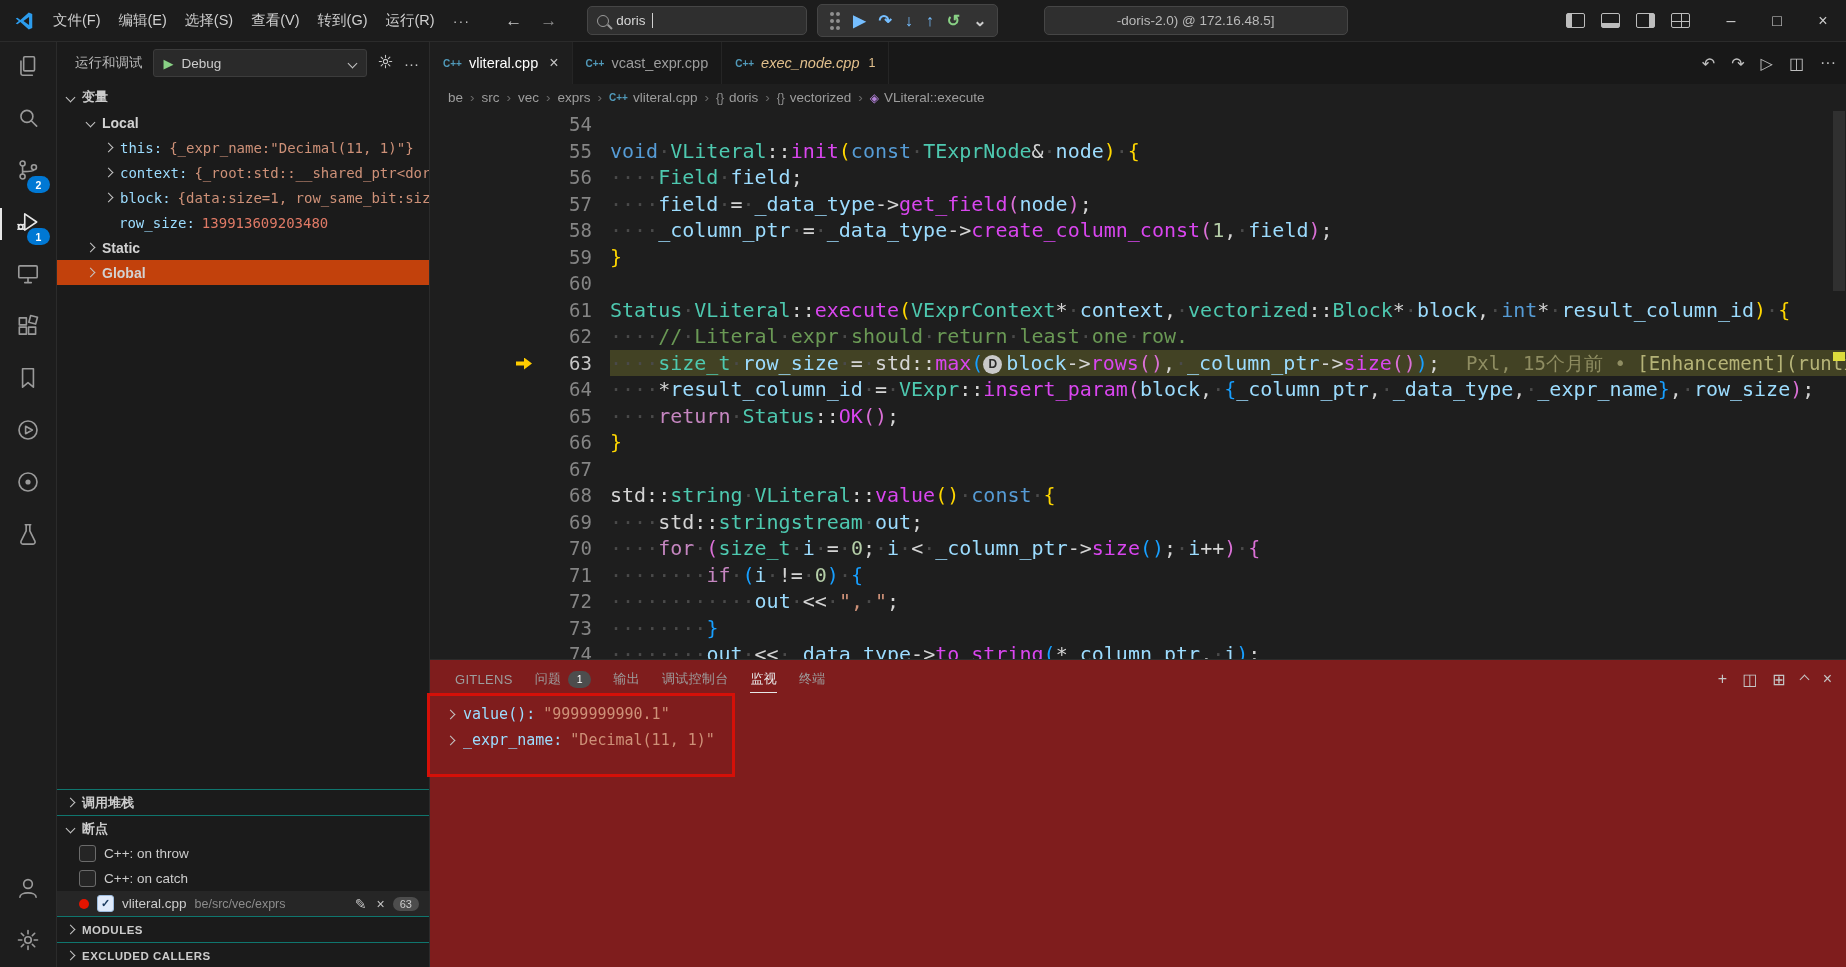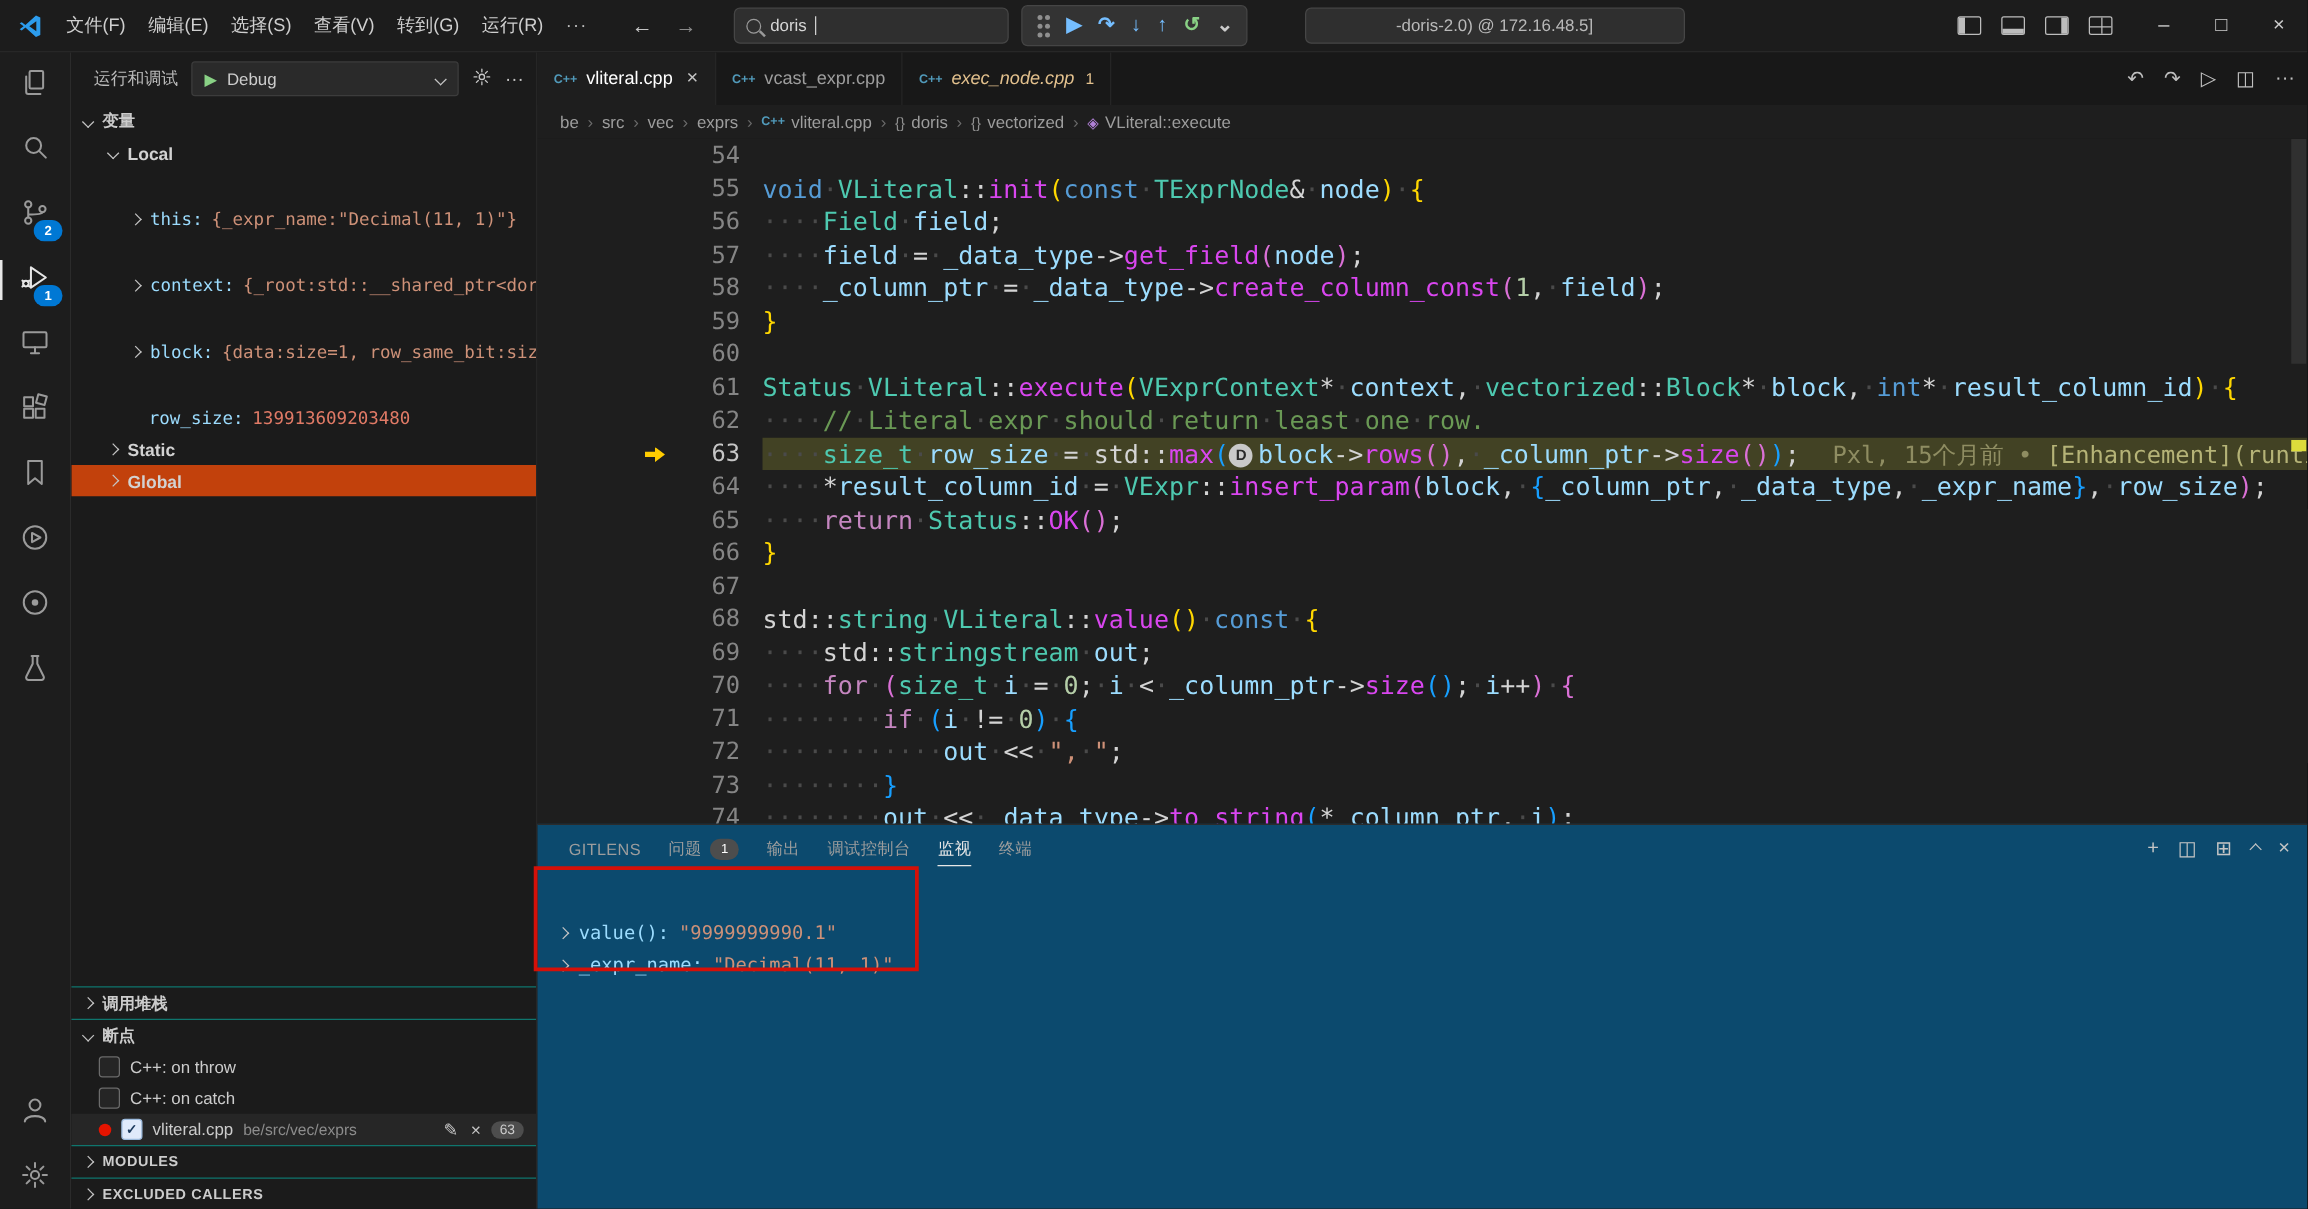--- a/index.html
+++ b/index.html
@@ -50,21 +50,21 @@
   .sidebar-title{font-size:13.5px;color:#bbbbbb;white-space:nowrap;}
   .debug-select{height:26px;flex:1;min-width:0;background:#2a2a2a;border:1px solid #3c3c3c;border-radius:3px;display:flex;align-items:center;gap:8px;padding:0 10px;}
   .play-mini{color:#89d185;font-size:13px;}
   .debug-select-label{flex:1;color:#cccccc;font-size:13.5px;}
   .hdr-ico{color:#c5c5c5;font-size:15px;display:flex;align-items:center;}
   .hdr-ico svg{width:17px;height:17px;}
   .pane-header{height:26px;flex:none;display:flex;align-items:center;gap:8px;padding:0 10px;font-size:13px;font-weight:700;color:#cccccc;}
   .variables-list{flex:1;overflow:hidden;font-family:"DejaVu Sans Mono",monospace;font-size:14px;}
   .scope-row{height:25px;display:flex;align-items:center;gap:8px;padding-left:30px;font-family:"Liberation Sans",sans-serif;font-weight:600;color:#d2d2d2;white-space:nowrap;}
   .scope-row.selected{background:#c2410c;}
-  .var-row{height:25px;display:flex;align-items:center;padding-left:48px;white-space:nowrap;overflow:hidden;margin-top:28px;}
+  .var-row{height:25px;display:flex;align-items:center;padding-left:48px;white-space:nowrap;overflow:hidden;}
   .var-row .chev{margin-right:8px;}
   .chev-placeholder{width:14px;flex:none;}
   .var-name{color:#9cdcfe;margin-right:7px;}
   .var-value{color:#ce9178;}
   .var-value.vt-num{color:#b5cea8;}
   .var-value.vt-changed{color:#e07a66;}
   .sidebar-bottom{flex:none;}
   .sect-header{height:25px;display:flex;align-items:center;gap:8px;padding:0 10px;font-size:13px;font-weight:700;color:#cccccc;border-top:1px solid #0f766e;white-space:nowrap;}
   .sect-header.caps{font-size:11.5px;letter-spacing:0.5px;}
   .bp-row{height:25px;display:flex;align-items:center;gap:8px;padding:0 10px 0 22px;white-space:nowrap;overflow:hidden;}
@@ -110,21 +110,21 @@
   .tk-y{color:#ffd700}.tk-pk{color:#da70d6}.tk-bl{color:#179fff}
   .tk-ic{display:inline-block;width:19px;height:19px;line-height:19px;border-radius:50%;background:#c9c9c9;color:#2a2a2a;font-size:12px;font-weight:700;text-align:center;vertical-align:2px;margin-right:4px;font-family:"Liberation Sans",sans-serif;}
   .ws{color:#4a4a4a;}
   .gl-ann{color:#8f8d62;margin-left:26px;font-size:19px;}
   .gl-ann.bright{color:#b5b377;margin-left:0;}
   .code-scrollbar{position:absolute;right:0;top:0;width:14px;height:100%;}
   .scroll-slider{position:absolute;top:0;right:1px;width:12px;height:180px;background:rgba(121,121,121,0.2);}
   .overview-exec-marker{position:absolute;top:241px;right:1px;width:12px;height:9px;background:#dcdc3c;}
 
   
-  .panel{height:308px;flex:none;border-top:1px solid #2b2b2b;background:#0c4a6e;display:flex;flex-direction:column;position:relative;gap:32px;}
+  .panel{height:308px;flex:none;border-top:1px solid #2b2b2b;background:#7f1d1d;display:flex;flex-direction:column;position:relative;}
   .panel-tabbar{height:38px;flex:none;display:flex;align-items:center;padding:0 14px;}
   .panel-tabs{display:flex;height:100%;}
   .panel-tab{display:flex;align-items:center;gap:7px;padding:0 11px;color:#9d9d9d;font-size:13px;letter-spacing:0.3px;}
   .panel-tab .pt-label{padding:5px 0 4px 0;border-bottom:1px solid transparent;}
   .panel-tab.active{color:#e7e7e7;}
   .panel-tab.active .pt-label{border-bottom-color:#e7e7e7;}
   .pt-badge{min-width:17px;height:17px;padding:0 3px;border-radius:9px;background:#4d4d4d;color:#ffffff;font-size:10.5px;display:flex;align-items:center;justify-content:center;}
   .panel-actions{margin-left:auto;display:flex;align-items:center;gap:15px;color:#c5c5c5;font-size:16px;}
   .p-act{display:flex;align-items:center;}
   .watch-list{flex:1;padding-top:3px;font-family:"DejaVu Sans Mono",monospace;font-size:15px;}

